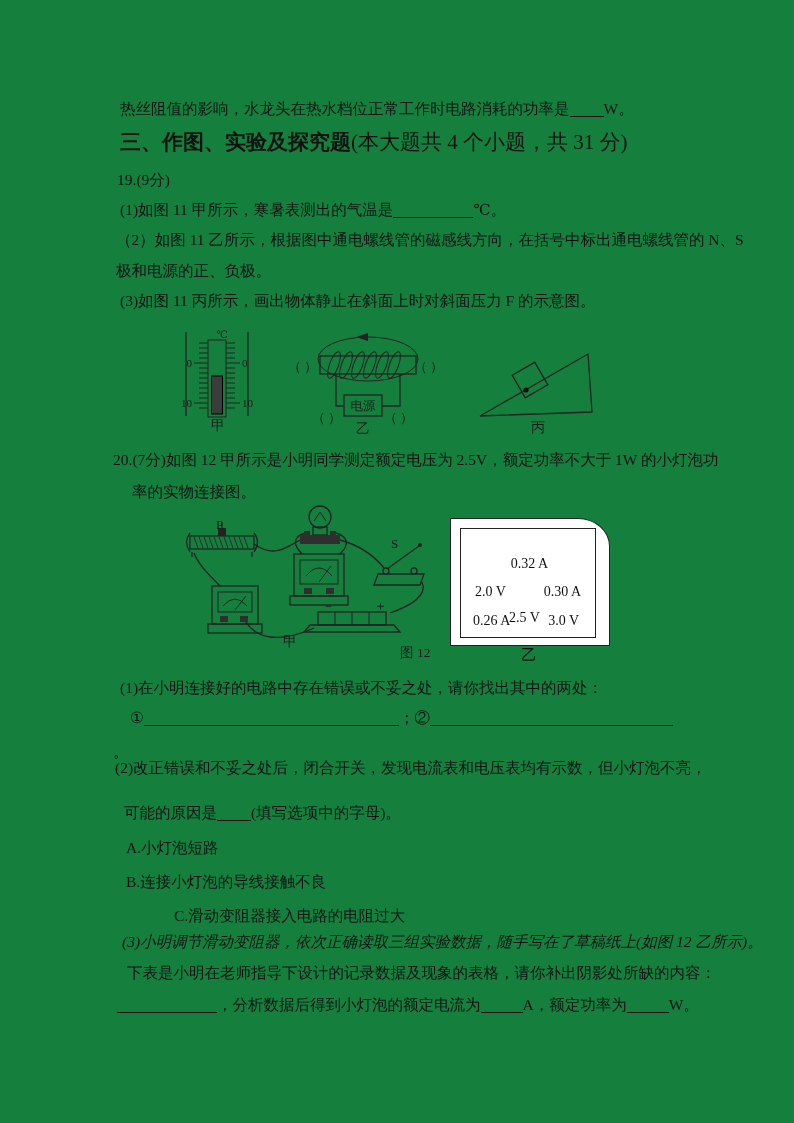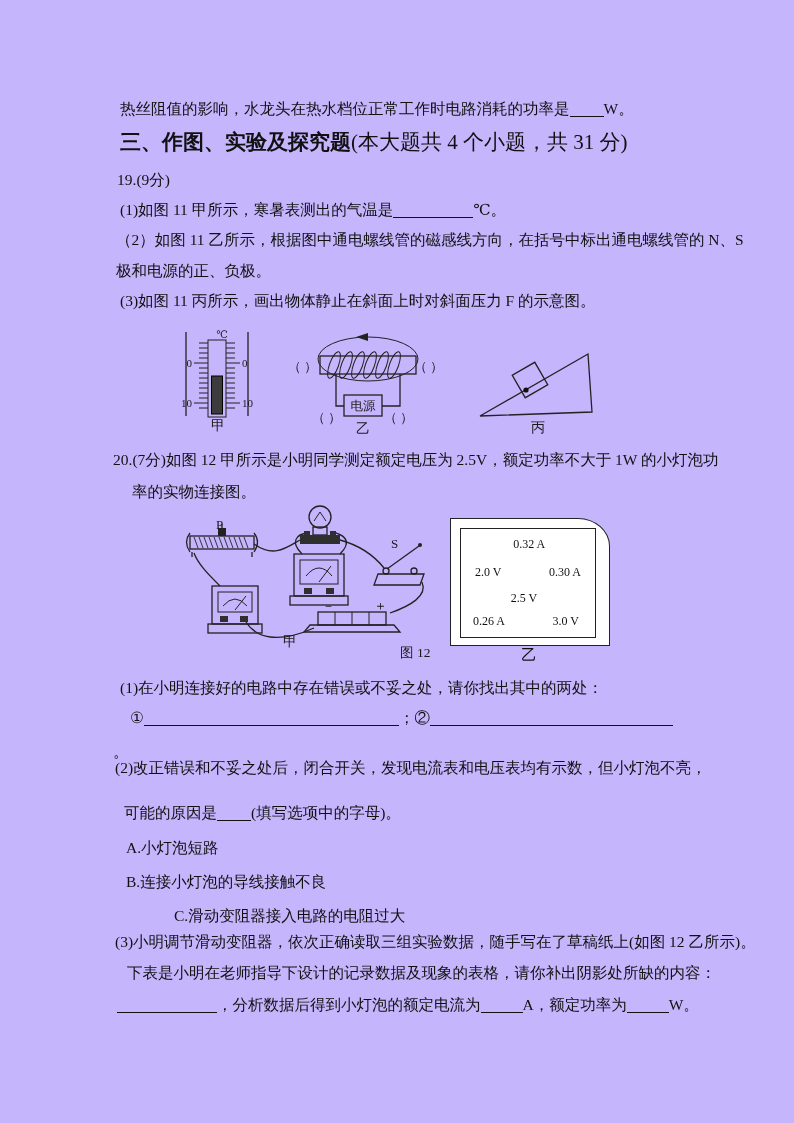--- a/index.html
+++ b/index.html
@@ -1,33 +1,33 @@
 <!DOCTYPE html>
 <html><head>
 <meta charset="utf-8">
 <style>
   html,body{margin:0;padding:0;background:#888;}
   .page{
-    position:relative;width:794px;height:1123px;margin:0 auto;background:#c4b5fd;
+    position:relative;width:794px;height:1123px;margin:0 auto;background:#15803d;
     font-family:"Liberation Serif","DejaVu Serif",serif;
     color:#111;overflow:hidden;
   }
   .line{position:absolute;white-space:nowrap;font-size:15.5px;line-height:20px;}
   .sec-title{font-weight:bold;font-size:21px;}
   .sec-meta{font-size:21px;}
   .bl{display:inline-block;border-bottom:1.2px solid #111;height:1em;vertical-align:-0.18em;}
   .w34{width:34px}.w80{width:80px}.w255{width:255px}.w243{width:243px}
   .w100{width:100px}.w42{width:42px}
   svg text{font-family:"Liberation Serif","DejaVu Serif",serif;fill:#1a1a1a;}
   .sk{stroke:#222;fill:none;stroke-width:1.3px;}
   .skthin{stroke:#222;fill:none;stroke-width:1px;}
   .note-outer{position:absolute;left:450px;top:518px;width:158px;height:126px;
     border:1.6px solid #222;border-top-right-radius:32px 28px;background:#fff;}
   .note-inner{position:absolute;left:9px;top:9px;right:13px;bottom:7px;border:1.5px solid #222;}
-  .nv{position:absolute;font-size:12px;white-space:nowrap;}
+  .nv{position:absolute;font-size:14px;white-space:nowrap;margin-top:19px;}
   .caption{position:absolute;font-size:15.5px;text-align:center;}
 </style>
 </head>
 <body>
 
 <div class="page">
 
   <div class="line" style="left:120px;top:99px;">
     <span>热丝阻值的影响，水龙头在热水档位正常工作时电路消耗的功率是</span><span class="bl w34"></span><span>W。</span>
   </div>
@@ -237,19 +237,19 @@
   <div class="line" style="left:113px;top:742px;">。</div>
 
   <div class="line" style="left:115px;top:758px;">(2)改正错误和不妥之处后，闭合开关，发现电流表和电压表均有示数，但小灯泡不亮，</div>
   <div class="line" style="left:124px;top:803px;">
     <span>可能的原因是</span><span class="bl w34"></span><span>(填写选项中的字母)。</span>
   </div>
   <div class="line" style="left:126px;top:838px;">A.小灯泡短路</div>
   <div class="line" style="left:126px;top:872px;">B.连接小灯泡的导线接触不良</div>
   <div class="line" style="left:126px;top:906px;margin-left:48px;">C.滑动变阻器接入电路的电阻过大</div>
 
-  <div class="line" style="left:115px;top:932px;">(3)小明调节滑动变阻器，依次正确读取三组实验数据，随手写在了草稿纸上(如图 12 乙所示)。</div>
+  <div class="line" style="left:122px;top:932px;font-style:italic;">(3)小明调节滑动变阻器，依次正确读取三组实验数据，随手写在了草稿纸上(如图 12 乙所示)。</div>
   <div class="line" style="left:127px;top:963px;">下表是小明在老师指导下设计的记录数据及现象的表格，请你补出阴影处所缺的内容：</div>
   <div class="line" style="left:117px;top:995px;">
     <span class="bl w100"></span><span>，分析数据后得到小灯泡的额定电流为</span><span class="bl w42"></span><span>A，额定功率为</span><span class="bl w42"></span><span>W。</span>
   </div>
 
 </div>
 
 </body></html>

